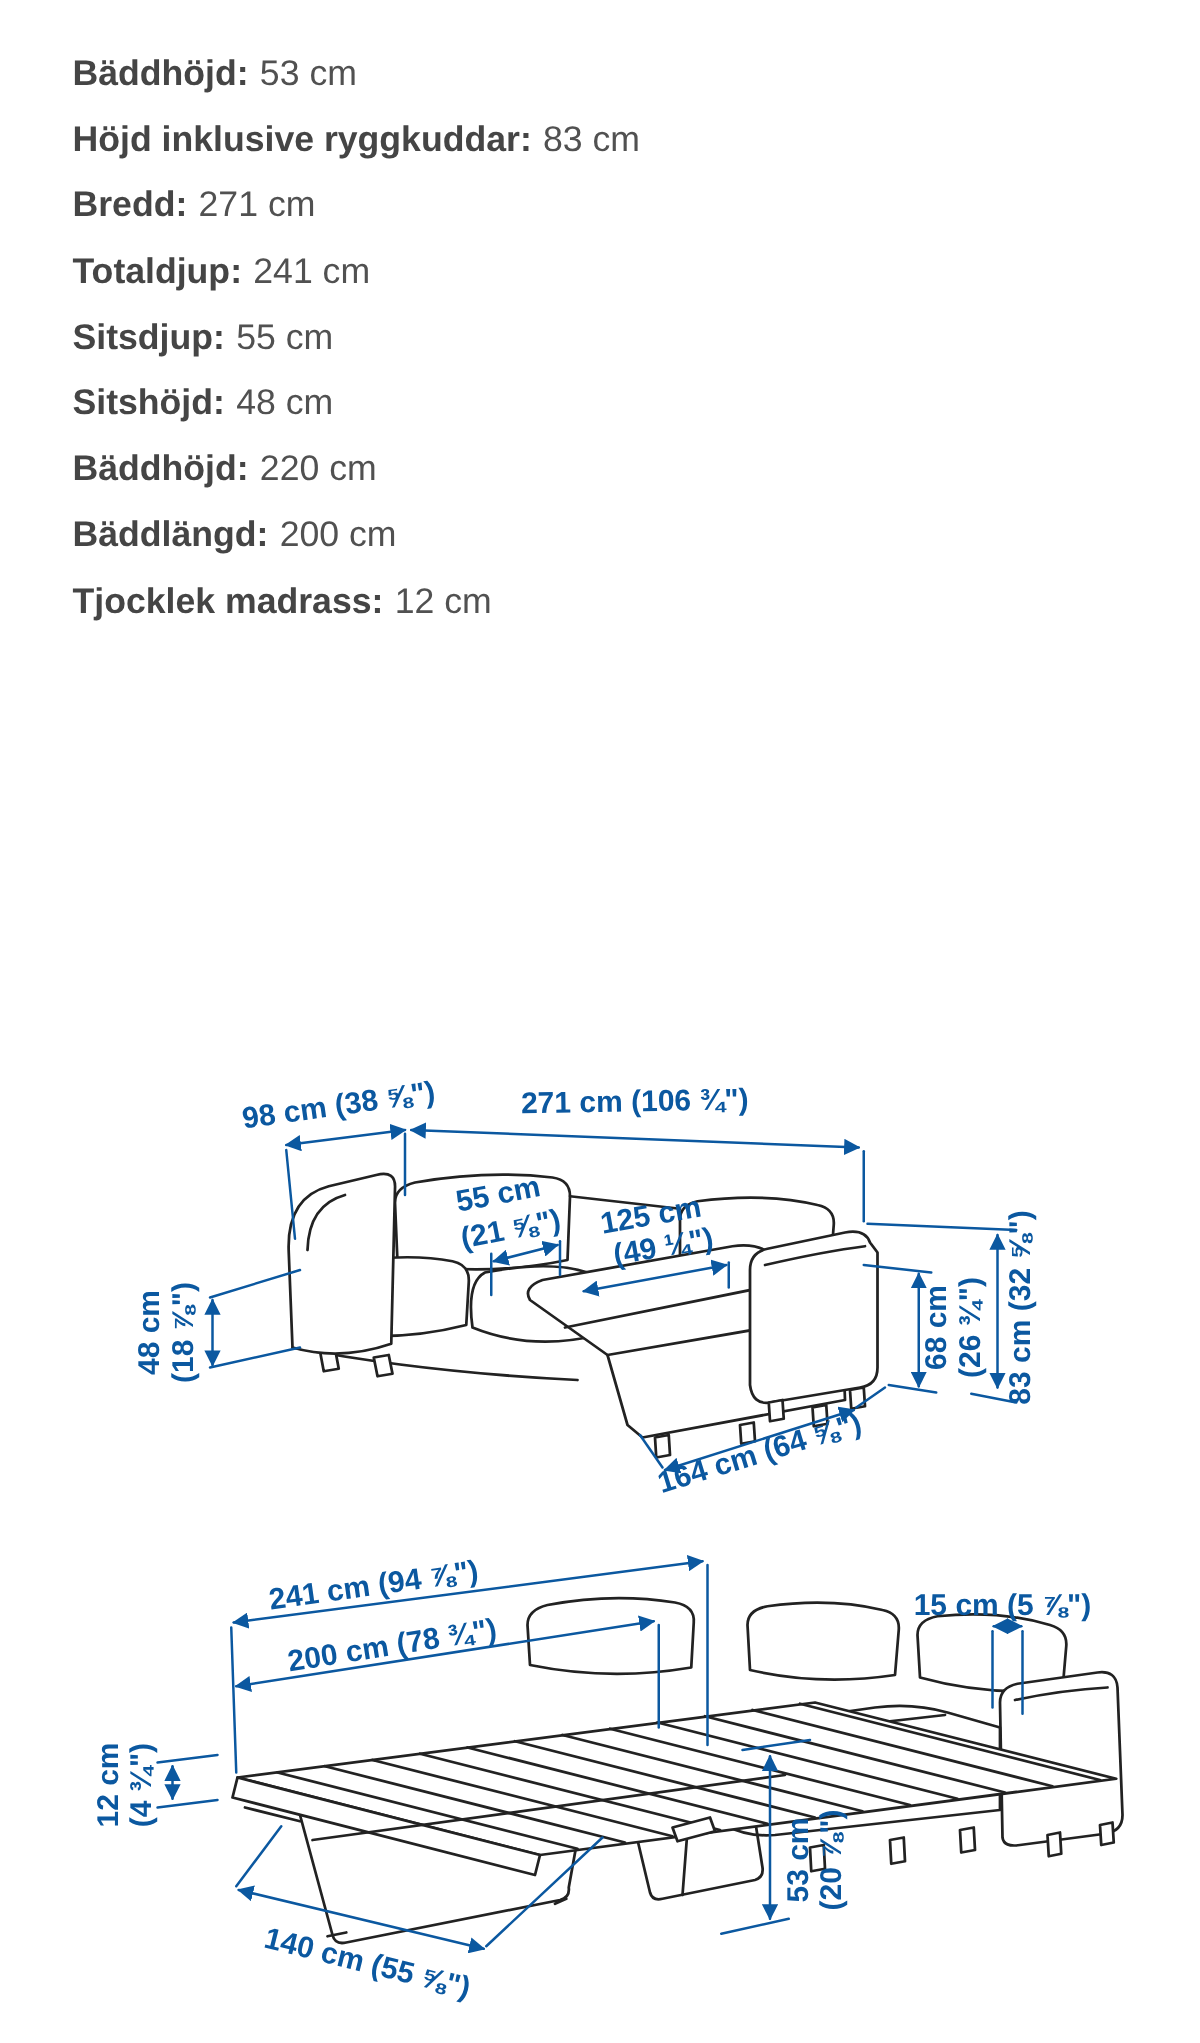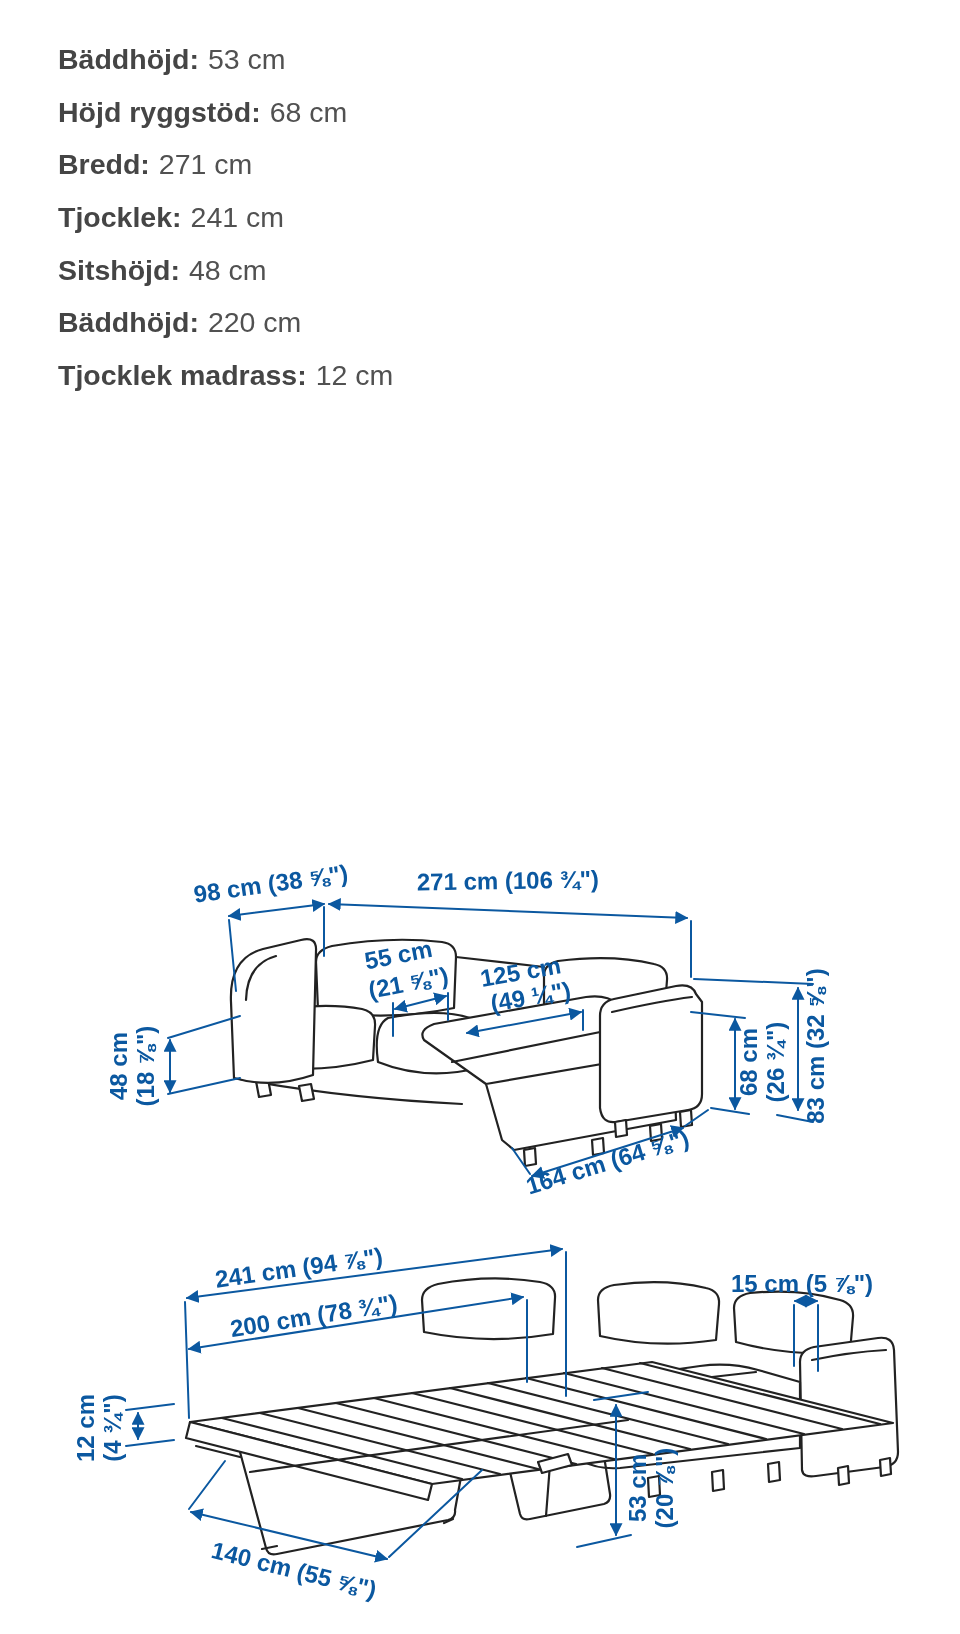--- a/index.html
+++ b/index.html
@@ -17,25 +17,27 @@
   .dim{stroke:#0b58a0;stroke-width:2;fill:none;stroke-linecap:round;}
   .dimtext{fill:#0b58a0;font-family:"Liberation Sans",sans-serif;font-weight:700;font-size:24px;}
 </style>
 </head>
 <body>
 
 <div class="page">
 
   <div class="spec-list">
     <div class="spec-row"><span class="spec-label">Bäddhöjd:</span><span class="spec-value">53 cm</span></div>
-    <div class="spec-row"><span class="spec-label">Höjd ryggstöd:</span><span class="spec-value">68 cm</span></div>
+    <div class="spec-row"><span class="spec-label">Höjd inklusive ryggkuddar:</span><span class="spec-value">83 cm</span></div>
     <div class="spec-row"><span class="spec-label">Bredd:</span><span class="spec-value">271 cm</span></div>
-    <div class="spec-row"><span class="spec-label">Tjocklek:</span><span class="spec-value">241 cm</span></div>
+    <div class="spec-row"><span class="spec-label">Totaldjup:</span><span class="spec-value">241 cm</span></div>
+    <div class="spec-row"><span class="spec-label">Sitsdjup:</span><span class="spec-value">55 cm</span></div>
     <div class="spec-row"><span class="spec-label">Sitshöjd:</span><span class="spec-value">48 cm</span></div>
     <div class="spec-row"><span class="spec-label">Bäddhöjd:</span><span class="spec-value">220 cm</span></div>
+    <div class="spec-row"><span class="spec-label">Bäddlängd:</span><span class="spec-value">200 cm</span></div>
     <div class="spec-row"><span class="spec-label">Tjocklek madrass:</span><span class="spec-value">12 cm</span></div>
   </div>
 
   <svg id="diagram-sofa" width="960" height="370" viewBox="0 840 960 370">
     <defs>
       <marker id="ah1" viewBox="0 0 10 10" refX="9" refY="5" markerWidth="6.5" markerHeight="6.5" orient="auto-start-reverse">
           <path d="M0,0 L10,5 L0,10 z" fill="#0b58a0"></path>
         </marker>
     </defs>
 

